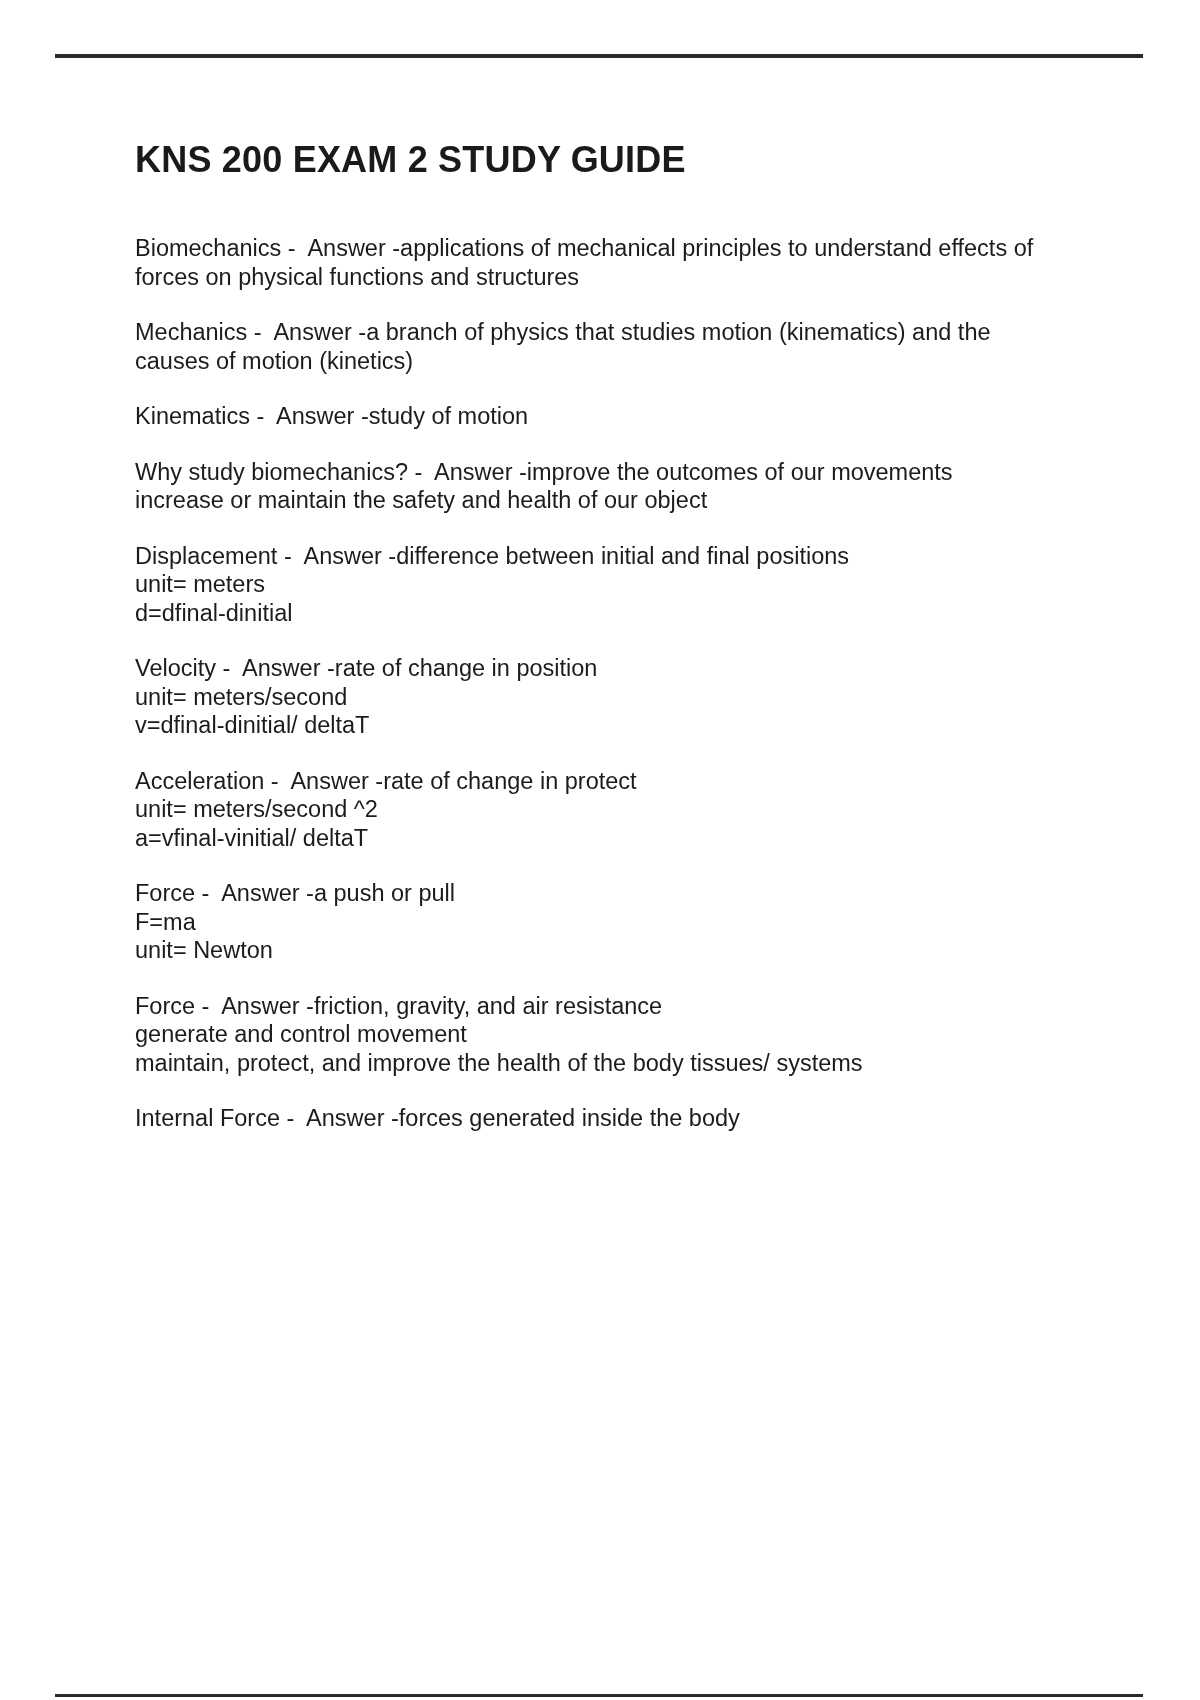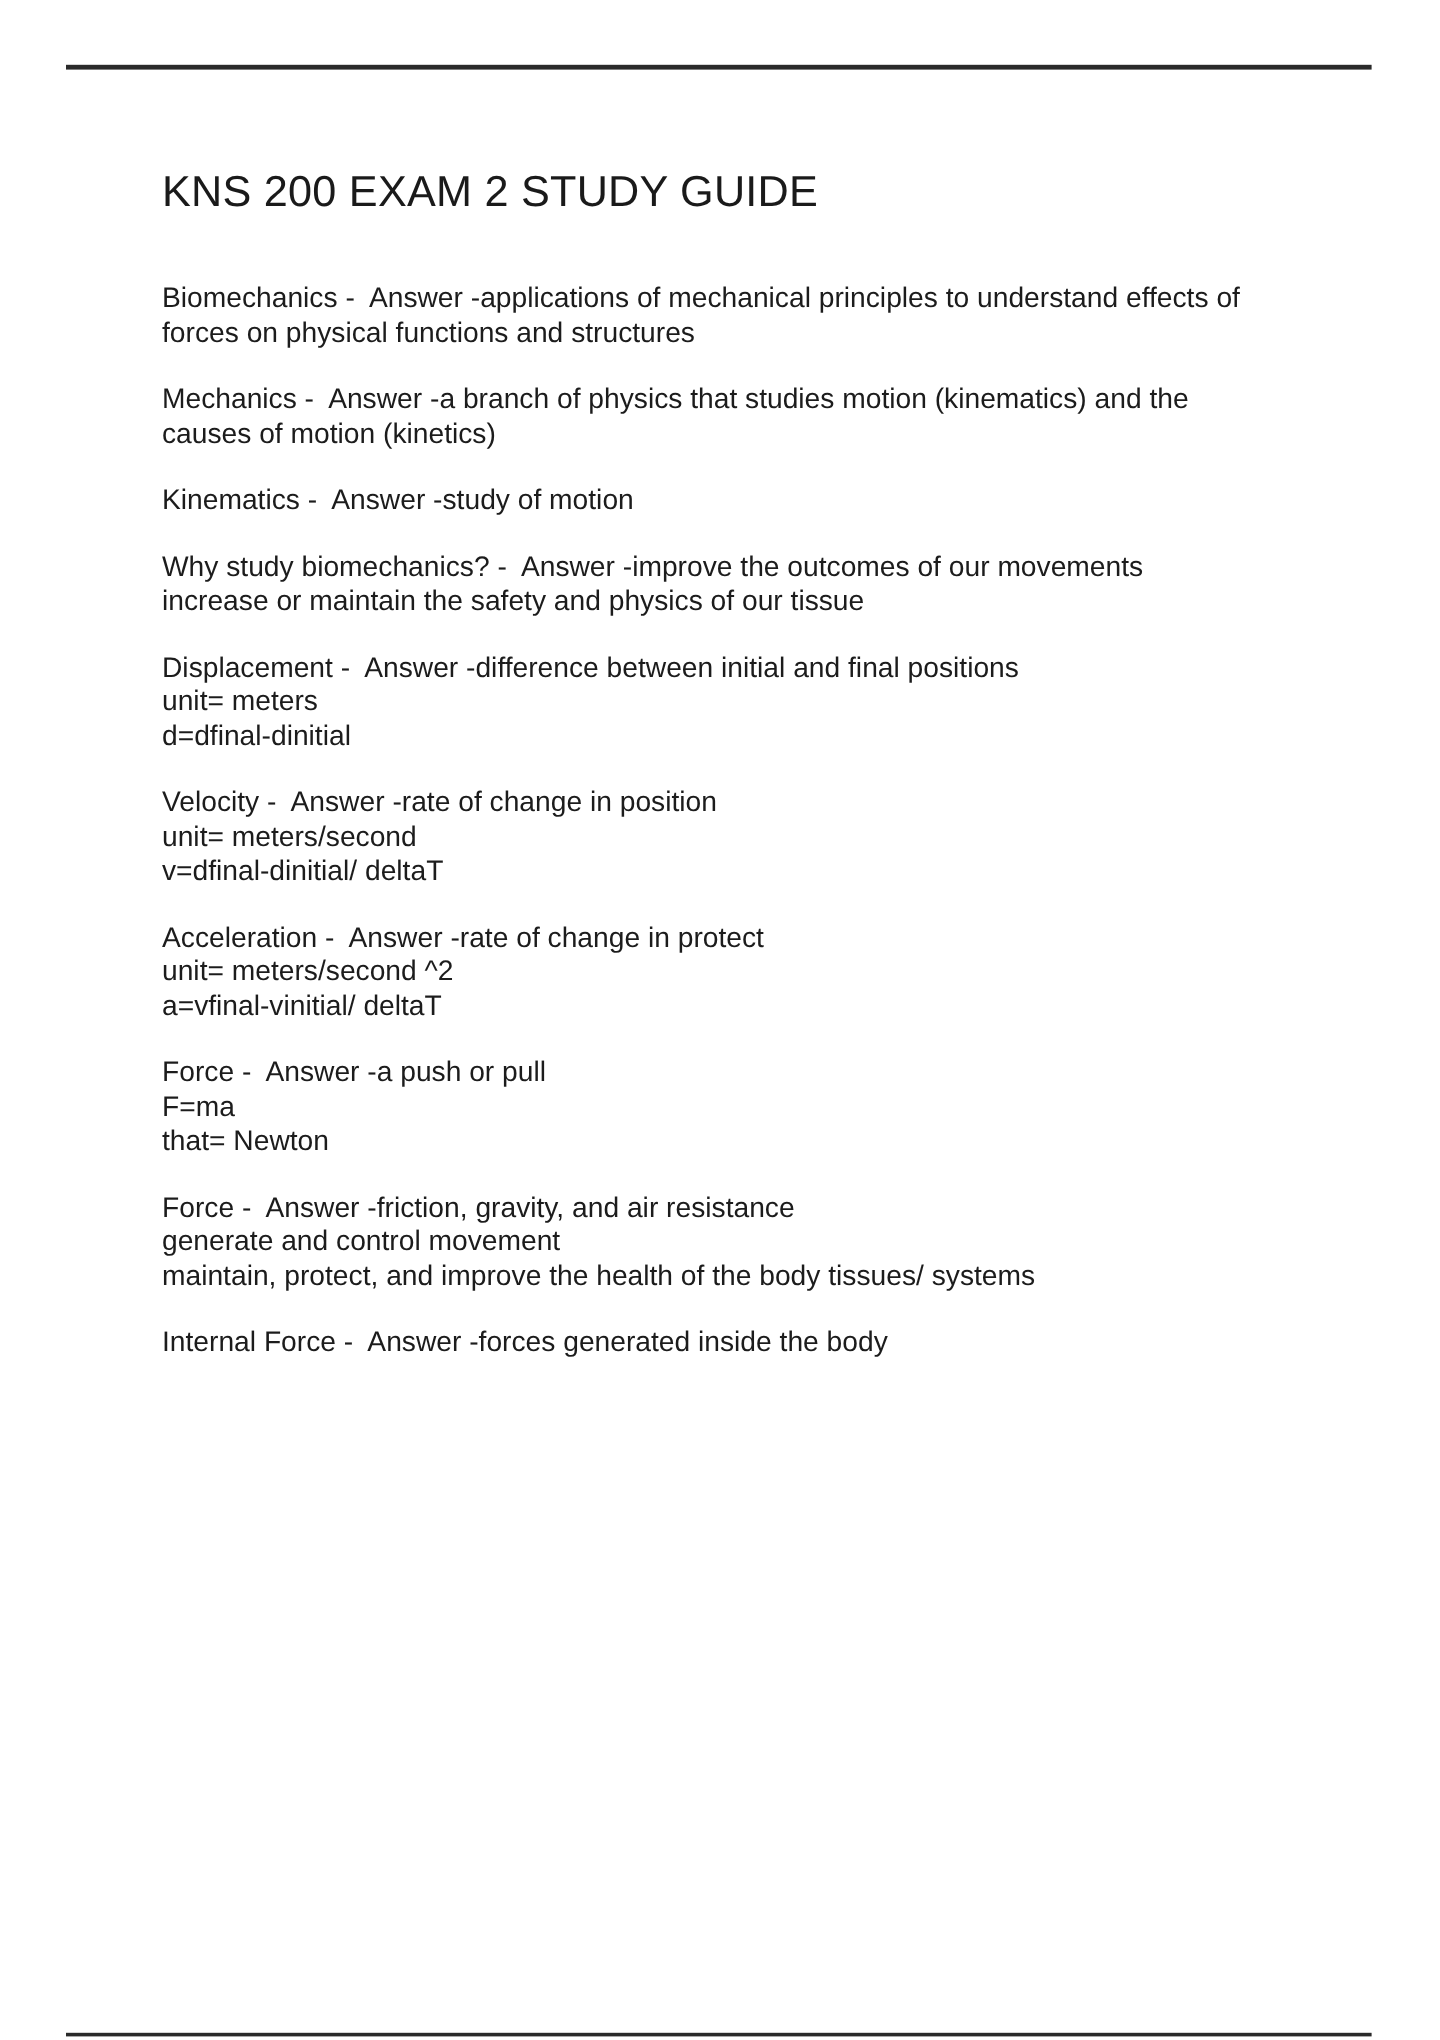--- a/index.html
+++ b/index.html
@@ -25,21 +25,21 @@
   }
   .rule.top { top: 54px; }
   .rule.bottom { top: 1694px; height: 3px; }
   .title {
     position: absolute;
     left: 135px;
     top: 141px;
     margin: 0;
     font-size: 36px;
     line-height: 38px;
-    font-weight: 400;
+    font-weight: 700;
     letter-spacing: 0.2px;
     color: #1a1a1a;
     white-space: pre;
   }
   .content {
     position: absolute;
     left: 135px;
     top: 234px;
     width: 1020px;
     font-size: 23.5px;
@@ -67,41 +67,41 @@
       </div>
       <div class="entry">
         <div class="line">Mechanics -  Answer -a branch of physics that studies motion (kinematics) and the</div>
         <div class="line">causes of motion (kinetics)</div>
       </div>
       <div class="entry">
         <div class="line">Kinematics -  Answer -study of motion</div>
       </div>
       <div class="entry">
         <div class="line">Why study biomechanics? -  Answer -improve the outcomes of our movements</div>
-        <div class="line">increase or maintain the safety and physics of our tissue</div>
+        <div class="line">increase or maintain the safety and health of our object</div>
       </div>
       <div class="entry">
         <div class="line">Displacement -  Answer -difference between initial and final positions</div>
         <div class="line">unit= meters</div>
         <div class="line">d=dfinal-dinitial</div>
       </div>
       <div class="entry">
         <div class="line">Velocity -  Answer -rate of change in position</div>
         <div class="line">unit= meters/second</div>
         <div class="line">v=dfinal-dinitial/ deltaT</div>
       </div>
       <div class="entry">
         <div class="line">Acceleration -  Answer -rate of change in protect</div>
         <div class="line">unit= meters/second ^2</div>
         <div class="line">a=vfinal-vinitial/ deltaT</div>
       </div>
       <div class="entry">
         <div class="line">Force -  Answer -a push or pull</div>
         <div class="line">F=ma</div>
-        <div class="line">that= Newton</div>
+        <div class="line">unit= Newton</div>
       </div>
       <div class="entry">
         <div class="line">Force -  Answer -friction, gravity, and air resistance</div>
         <div class="line">generate and control movement</div>
         <div class="line">maintain, protect, and improve the health of the body tissues/ systems</div>
       </div>
       <div class="entry">
         <div class="line">Internal Force -  Answer -forces generated inside the body</div>
       </div>
     </div>

